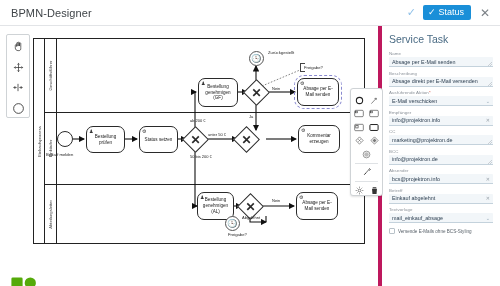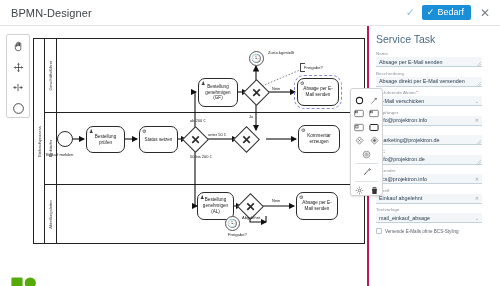--- a/index.html
+++ b/index.html
@@ -134,22 +134,22 @@
   }
   .pad-row{ display:flex; justify-content:center; gap:4px; margin:2.5px 0; }
   .pad-btn{ width:11px; height:11px; display:flex; align-items:center; justify-content:center; cursor:pointer; color:#2a2a2a; }
   .pad-sep{ height:1px; background:#dfe2e5; margin:3px 4px; }
 
   
   #logo{ position:absolute; left:10px; top:250px; width:28px; height:28px; z-index:6;}
 
   
   #panel{
-    position:absolute; right:16px; top:26px; width:117px; height:260px;
-    background:#fff; border-left:2px solid #be185d;
+    position:absolute; right:5px; top:26px; width:117px; height:260px;
+    background:#fff; border-left:4px solid #be185d;
     padding:7px 2px 0 7px; overflow:hidden;
   }
   #panel-title{ font-size:10.5px; color:#4a6b84; margin:0 0 6px 0; font-weight:normal;}
   .section-title{ font-size:8.5px; color:#4a6b84; margin:6px 0 3px 0; }
   .field{ margin-bottom:3.5px; position:relative; }
   .field-label{ font-size:4.4px; color:#8a9199; margin-bottom:1px; display:block; letter-spacing:.1px;}
   .req{ color:#d04437; }
   .field-input{
     width:100%; background:#f2f6f9; border:none; border-bottom:1px solid #c4d2dc;
     font-size:5.4px; color:#2c3e50; font-family:"Liberation Sans", sans-serif;
@@ -171,21 +171,21 @@
 </style>
 </head>
 <body>
 
 <div id="topbar">
   <div id="app-title">BPMN-Designer</div>
   <div id="topbar-actions">
     <span class="tb-check">✓</span>
     <button id="btn-fertig">
       <span class="chk">✓</span>
-      <span>Bedarf</span>
+      <span>Status</span>
     </button>
     <span id="btn-close">✕</span>
   </div>
 </div>
 
 <div id="canvas">
 
   <div id="tool-palette">
     <div class="tool-btn" style="font-size:9px">
       <svg width="11" height="11" viewBox="0 0 24 24" fill="none" stroke="#333" stroke-width="1.6">

